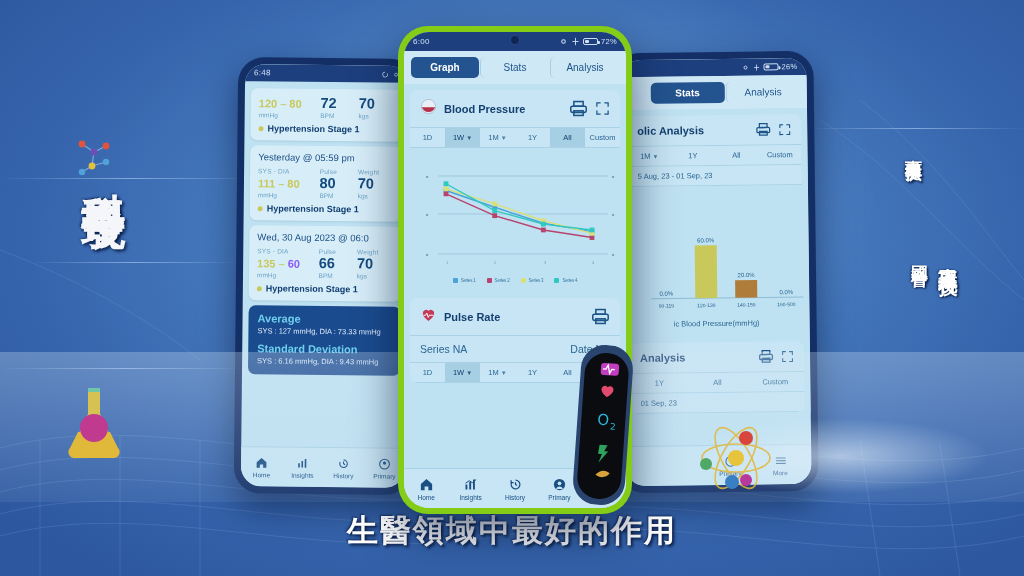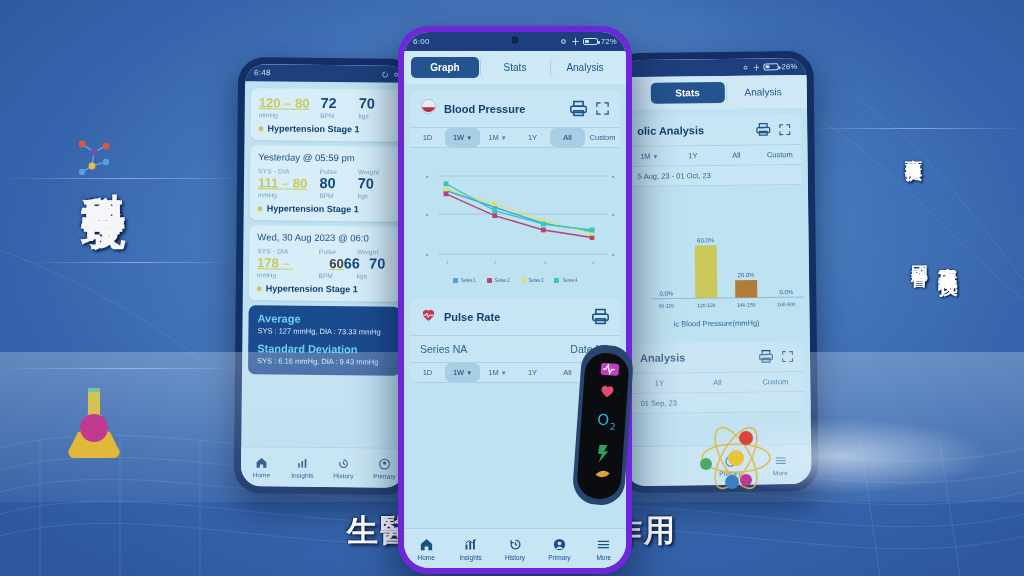--- a/index.html
+++ b/index.html
@@ -64,41 +64,41 @@
   .card {
     background: #d7eef9; margin: 5px 6px; border-radius: 7px; padding: 6px 8px 7px;
     box-shadow: 0 1px 2px rgba(20,60,110,.12);
   }
   .card-date { font-size: 9.5px; color: #1d4f86; margin-bottom: 5px; }
   .hdr-row { display: flex; font-size: 6.5px; color: #6fa3c4; letter-spacing: .2px; }
   .val-row { display: flex; align-items: baseline; }
   .col-bp { flex: 1.45; }
   .col-p { flex: .9; }
   .col-w { flex: .85; }
-  .bp-big { font-size: 13px; font-weight: bold; color: #c9c85a; white-space: nowrap; text-decoration: underline; }
+  .bp-big { font-size: 11px; font-weight: bold; color: #c9c85a; white-space: nowrap; }
   .bp-big .dia { color: #c9c85a; }
-  .bp-big.teal .dia { color: #404040; margin-left: 36px; }
+  .bp-big.teal .dia { color: #8b5cf6; }
   .num-big { font-size: 14.5px; font-weight: bold; color: #144a7d; }
   .unit-row { display: flex; font-size: 6.5px; color: #6fa3c4; margin-top: 1px; }
   .stage-row {
     display: flex; align-items: center; gap: 4px;
     margin-top: 5px; font-size: 9px; font-weight: bold; color: #123f72;
   }
   .dot-y { width: 5px; height: 5px; border-radius: 50%; background: #c9c85a; flex: none; }
   .summary {
     background: #1b4b8f; margin: 5px 6px; border-radius: 7px; padding: 7px 9px 9px; color: #fff;
   }
   .summary h4 { font-size: 11px; color: #6fd0ee; margin-bottom: 2px; }
   .summary p { font-size: 7.5px; color: #dce9f8; margin-bottom: 7px; }
   .summary p:last-child { margin-bottom: 0; }
 
   
   #phone-center {
-    left: 398px; top: 26px; width: 234px; height: 548px;
-    border-radius: 30px; background: #6d28d9;
+    left: 398px; top: 26px; width: 234px; height: 488px;
+    border-radius: 30px; background: #84cc16;
     box-shadow: 0 18px 44px rgba(5,20,50,.6);
     z-index: 6;
   }
   #phone-center .phone-screen { inset: 6px; border-radius: 25px; background: #bfe2f2; }
   .notch {
     position: absolute; left: 50%; transform: translateX(-50%); top: 3px;
     width: 10px; height: 10px; border-radius: 50%;
     background: #10254f; border: 1px solid #2a4a86; z-index: 4;
   }
   .tabbar { display: flex; background: #cfe8f6; padding: 6px 7px; gap: 1px; }
@@ -123,21 +123,21 @@
   }
   .metric-row b { color: #123f72; }
   .range-row {
     display: flex; align-items: center; background: #c7e5f4;
     font-size: 7.5px; color: #2b6694; border-bottom: 1px solid #a9d2e6;
   }
   .range-row > div {
     padding: 5px 0; text-align: center; flex: 1;
     display: flex; align-items: center; justify-content: center; gap: 2px;
   }
-  .range-row .sel { background: #a6cfe4; color: #0f3c6d; border-radius: 6px; }
+  .range-row .sel { background: #a6cfe4; color: #0f3c6d; }
   .caret { font-size: 6px; opacity: .8; }
   .chart-area { background: #bfe2f2; padding: 10px 6px 4px; }
   .legend { display: flex; justify-content: center; gap: 11px; padding: 4px 0 8px; }
   .legend-item { display: flex; align-items: center; gap: 3px; }
   .legend-sw { width: 5px; height: 5px; border-radius: 1px; }
   .legend-tx { font-size: 4.5px; color: #3b7aa5; letter-spacing: -.2px; }
   .navbar {
     position: absolute; left: 0; right: 0; bottom: 0; height: 40px;
     background: #c7e5f4; display: flex; align-items: center;
     border-top: 1px solid #a9d2e6;
@@ -289,21 +289,21 @@
         </div>
 
         <div class="card">
           <div class="card-date">Wed, 30 Aug 2023 @ 06:0</div>
           <div class="hdr-row">
             <div class="col-bp">SYS - DIA</div>
             <div class="col-p">Pulse</div>
             <div class="col-w">Weight</div>
           </div>
           <div class="val-row">
-            <div class="col-bp bp-big teal"><span>178</span> <span style="opacity:.8">–</span> <span class="dia">60</span></div>
+            <div class="col-bp bp-big teal"><span>135</span> <span style="opacity:.8">–</span> <span class="dia">60</span></div>
             <div class="col-p num-big">66</div>
             <div class="col-w num-big">70</div>
           </div>
           <div class="unit-row">
             <div class="col-bp">mmHg</div>
             <div class="col-p">BPM</div>
             <div class="col-w">kgs</div>
           </div>
           <div class="stage-row">
             <span class="dot-y"></span>
@@ -395,21 +395,21 @@
           <div class="range-row">
             <div>
                 <span>1M</span>
                 <span class="caret">▼</span>
               </div>
             <div>1Y</div>
             <div>All</div>
             <div>Custom</div>
           </div>
           <div class="metric-row" style="font-size:7.5px;padding:5px 10px">
-            <span>5 Aug, 23 - 01 Oct, 23</span>
+            <span>5 Aug, 23 - 01 Sep, 23</span>
           </div>
 
           <div class="bar-chart">
             <svg width="184" height="118" viewBox="0 0 184 118">
               <line x1="14" y1="104" x2="178" y2="104" stroke="#8fbcd6" stroke-width="1"></line>
               <g id="bars">
                   <text x="29" y="101" text-anchor="middle" font-size="6" fill="#2b6694">0.0%</text>
                   <text x="29" y="113" text-anchor="middle" font-size="5" fill="#2b6694">90-119</text>
                   <rect x="58" y="51.2" width="22" height="52.8" fill="#c9c85a"></rect>
                   <text x="69" y="48.2" text-anchor="middle" font-size="6" fill="#2b6694">60.0%</text>

